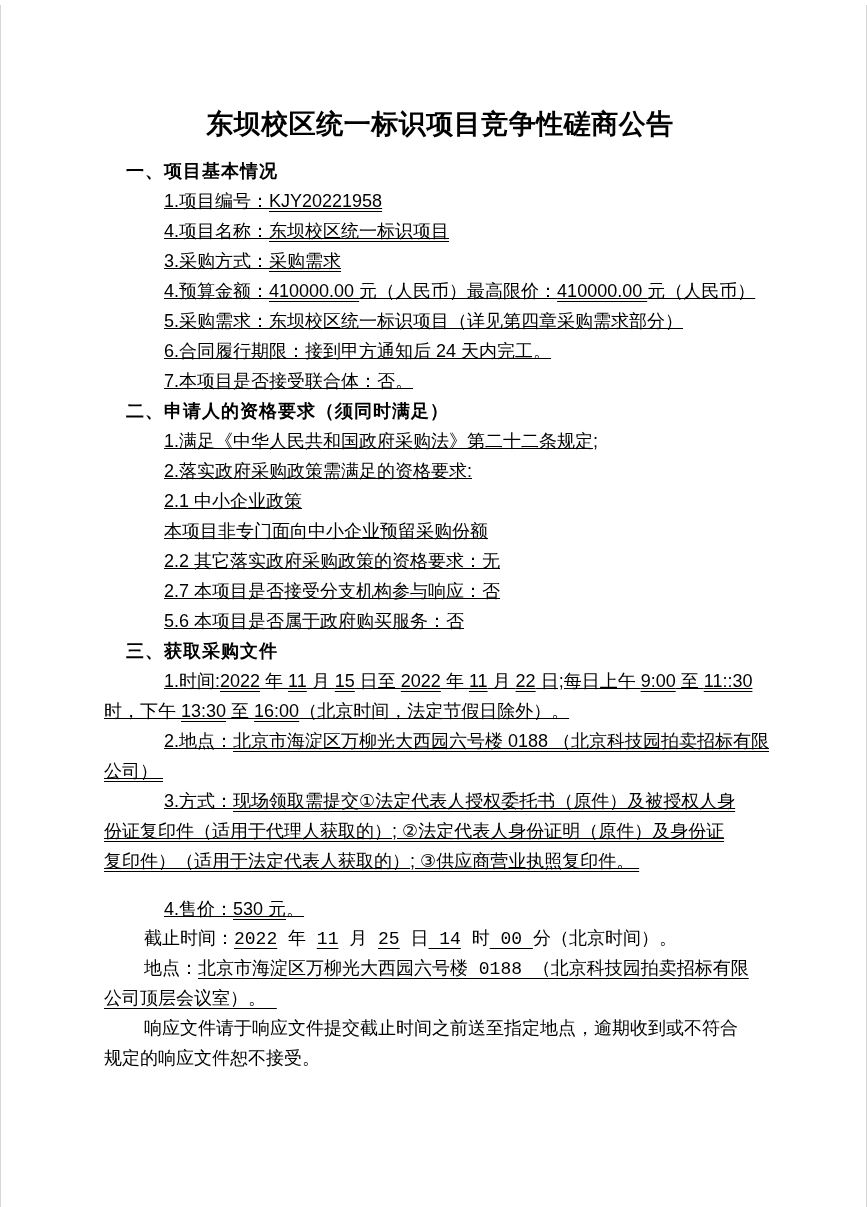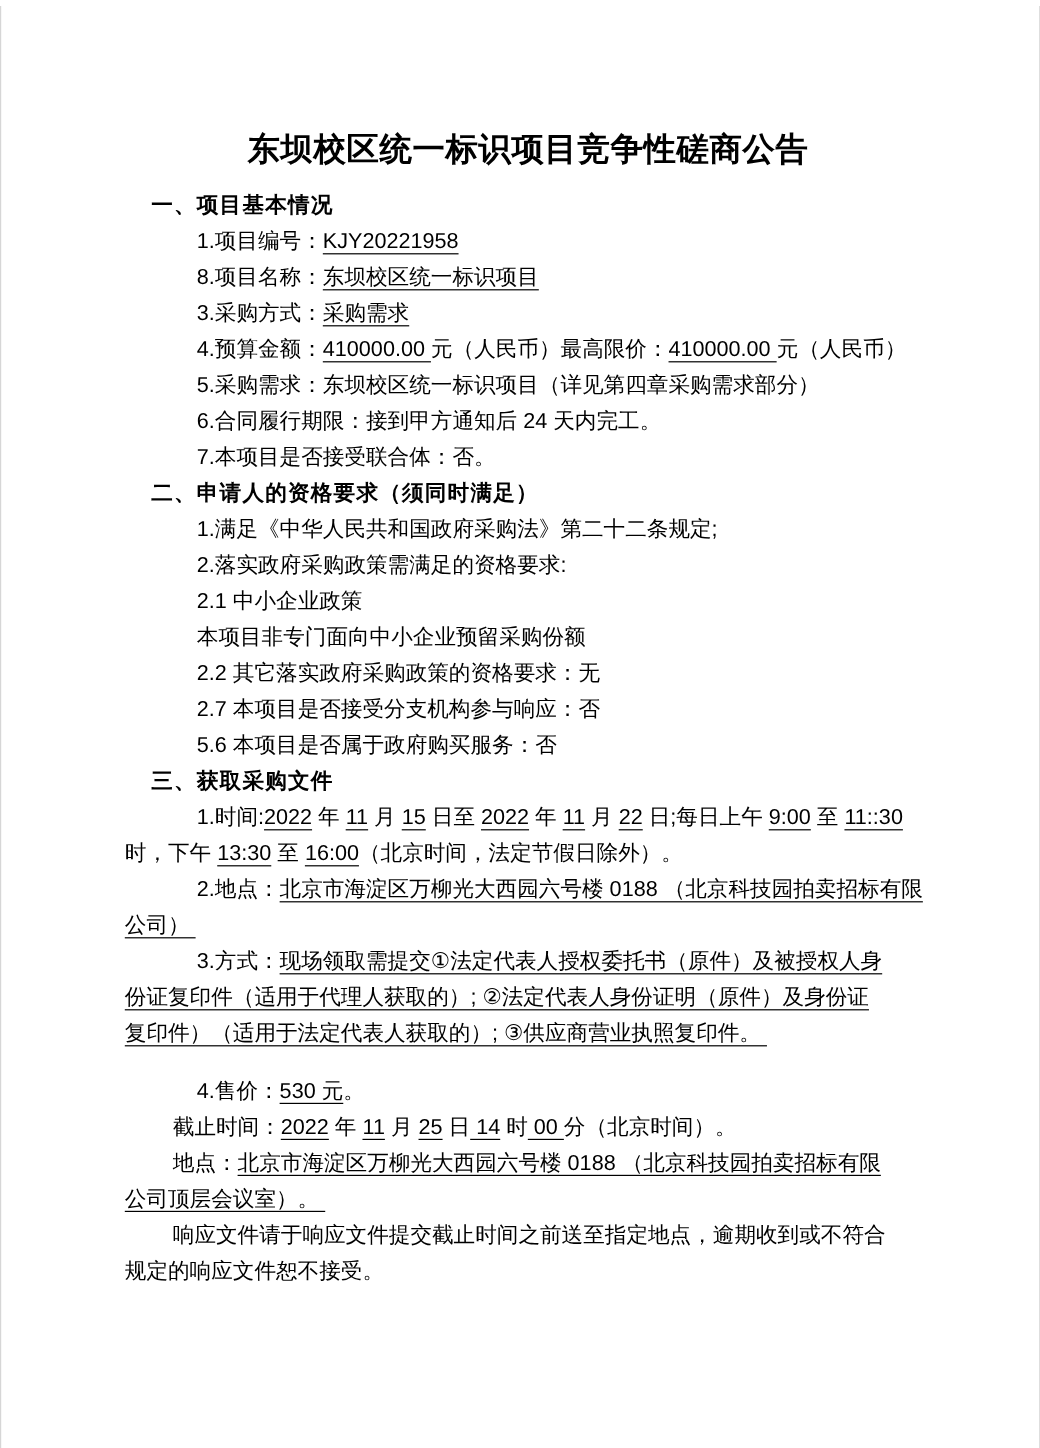--- a/index.html
+++ b/index.html
@@ -42,42 +42,44 @@
     white-space: pre-wrap;
     word-break: break-all;
   }
   .t-heading {
     font-weight: bold;
     text-indent: 22px;
     letter-spacing: 1px;
   }
   .t-item {
     text-indent: 60px;
+    text-decoration: underline;
   }
   .t-para {
     text-indent: 40px;
+    font-family: Liberation Mono, monospace;
   }
   .t-blank {
     height: 18px;
   }
   .u {
     text-decoration: underline;
     text-underline-offset: 4px;
   }
 </style>
 </head>
 <body>
 
 <div class="page" style="background: rgb(255, 255, 255); border-left-color: rgb(214, 214, 214); border-right-color: rgb(214, 214, 214); color: rgb(0, 0, 0);">
   <div class="content">
     <h1 class="title">东坝校区统一标识项目竞争性磋商公告</h1>
     <div>
         <div class="para t-heading"><span>一、项目基本情况</span></div>
         <div class="para t-item"><span>1.项目编号：</span><span class="u">KJY20221958</span></div>
-        <div class="para t-item"><span>8.项目名称：</span><span class="u">东坝校区统一标识项目</span></div>
+        <div class="para t-item"><span>4.项目名称：</span><span class="u">东坝校区统一标识项目</span></div>
         <div class="para t-item"><span>3.采购方式：</span><span class="u">采购需求</span></div>
         <div class="para t-item"><span>4.预算金额：</span><span class="u">410000.00 </span><span>元（人民币）最高限价：</span><span class="u">410000.00 </span><span>元（人民币）</span></div>
         <div class="para t-item"><span>5.采购需求：东坝校区统一标识项目（详见第四章采购需求部分）</span></div>
         <div class="para t-item"><span>6.合同履行期限：接到甲方通知后 24 天内完工。</span></div>
         <div class="para t-item"><span>7.本项目是否接受联合体：否。</span></div>
         <div class="para t-heading"><span>二、申请人的资格要求（须同时满足）</span></div>
         <div class="para t-item"><span>1.满足《中华人民共和国政府采购法》第二十二条规定;</span></div>
         <div class="para t-item"><span>2.落实政府采购政策需满足的资格要求:</span></div>
         <div class="para t-item"><span>2.1 中小企业政策</span></div>
         <div class="para t-item"><span>本项目非专门面向中小企业预留采购份额</span></div>

